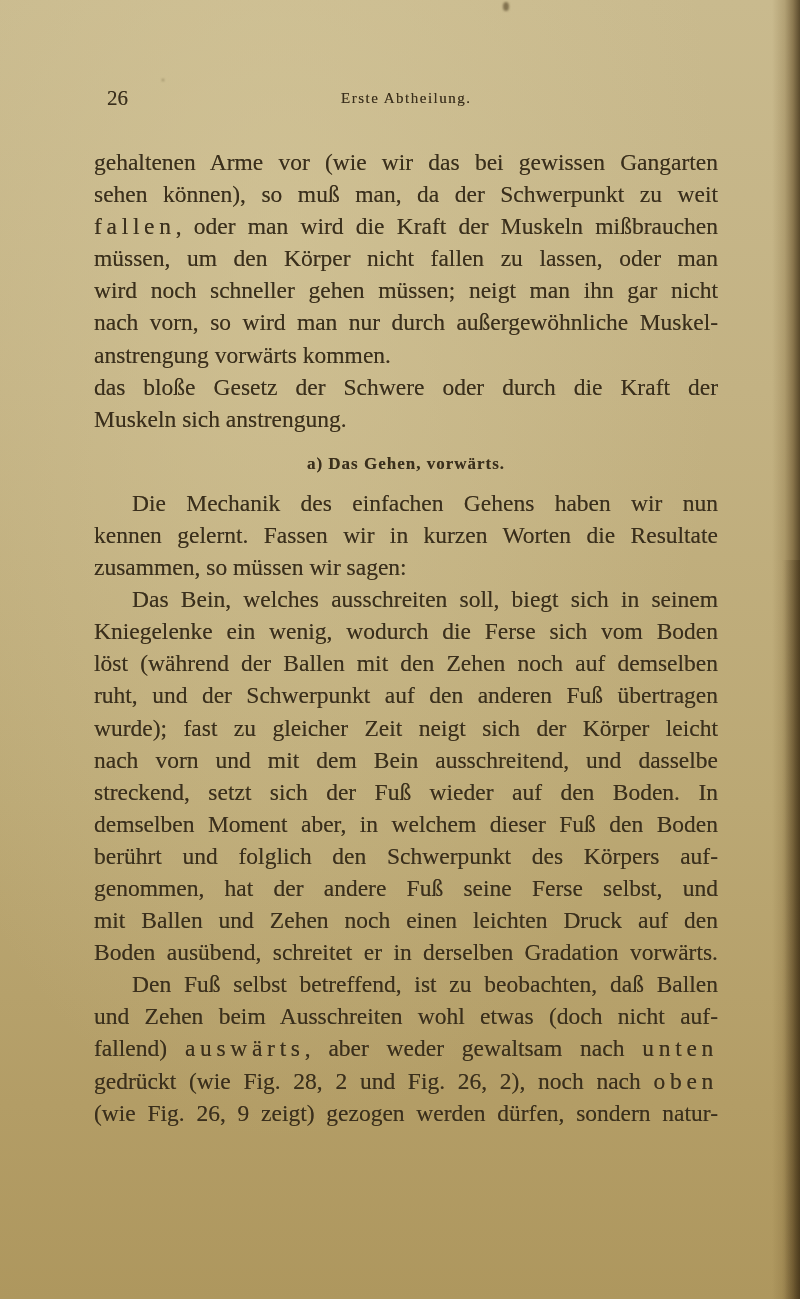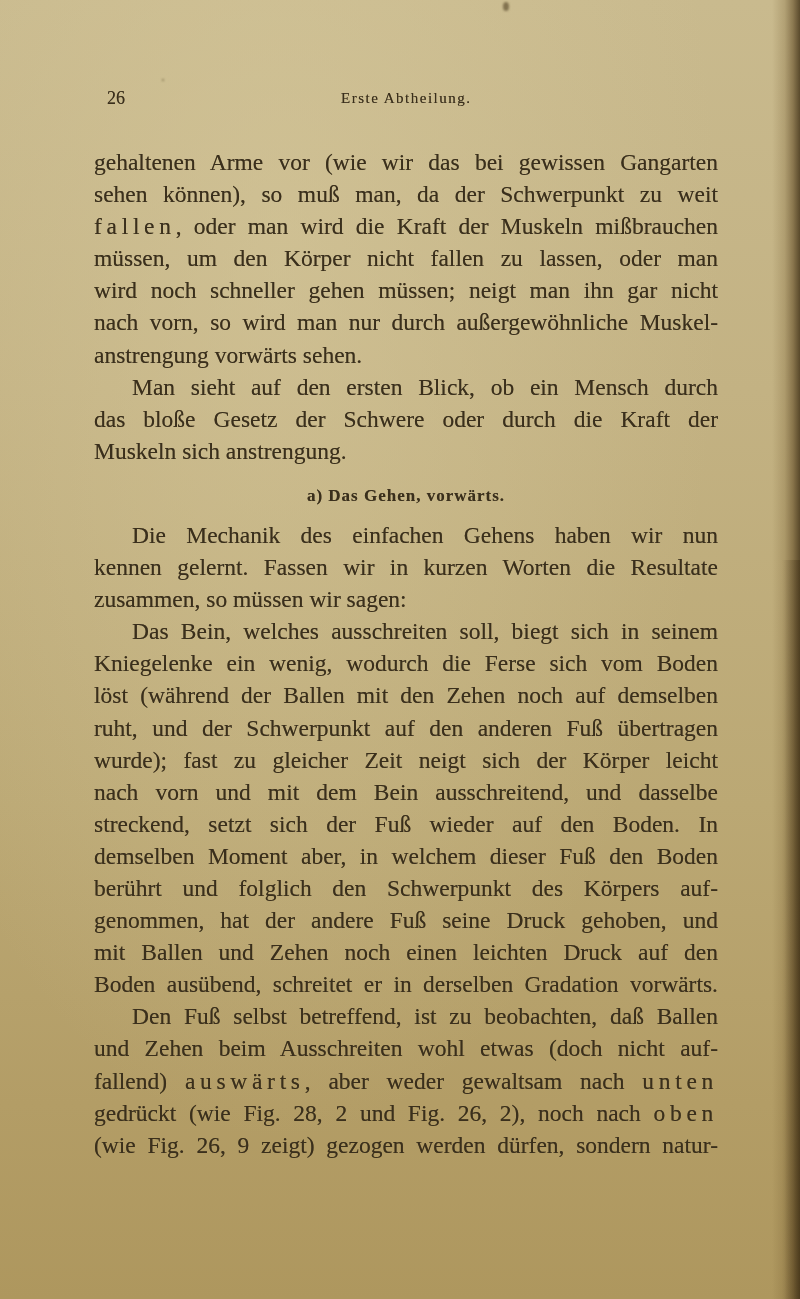--- a/index.html
+++ b/index.html
@@ -46,21 +46,21 @@
       border-radius: 50%;
       background: rgba(70,52,26,0.55);
       filter: blur(1px);
     }
     .page-number {
       position: absolute;
       left: 107px;
       top: 82px;
       height: 32px;
       line-height: 32px;
-      font-size: 18px;
+      font-size: 21px;
       text-shadow: 0 0 0.6px rgba(58,47,28,0.6);
     }
     .running-head {
       position: absolute;
       left: 316px;
       top: 82px;
       height: 32px;
       line-height: 32px;
       font-size: 15px;
       letter-spacing: 1.5px;
@@ -116,25 +116,24 @@
 
   <div class="text-block">
 
     <div class="paragraph">
       <div class="line">gehaltenen Arme vor (wie wir das bei gewissen Gangarten</div>
       <div class="line">sehen können), so muß man, da der Schwerpunkt zu weit</div>
       <div class="line"><span class="sp">fallen</span><span>, oder man wird die Kraft der Muskeln mißbrauchen</span></div>
       <div class="line">müssen, um den Körper nicht fallen zu lassen, oder man</div>
       <div class="line">wird noch schneller gehen müssen; neigt man ihn gar nicht</div>
       <div class="line">nach vorn, so wird man nur durch außergewöhnliche Muskel-</div>
-      <div class="line last">anstrengung vorwärts sehen.</div>
+      <div class="line last">anstrengung vorwärts kommen.</div>
     </div>
 
     <div class="paragraph">
-      <div class="line indent">Man sieht auf den ersten Blick, ob ein Mensch durch</div>
       <div class="line">das bloße Gesetz der Schwere oder durch die Kraft der</div>
       <div class="line last">Muskeln sich anstrengung.</div>
     </div>
 
     <div class="section-heading">a) Das Gehen, vorwärts.</div>
 
     <div class="paragraph">
       <div class="line indent">Die Mechanik des einfachen Gehens haben wir nun</div>
       <div class="line">kennen gelernt. Fassen wir in kurzen Worten die Resultate</div>
       <div class="line last">zusammen, so müssen wir sagen:</div>
@@ -143,21 +142,21 @@
     <div class="paragraph">
       <div class="line indent">Das Bein, welches ausschreiten soll, biegt sich in seinem</div>
       <div class="line">Kniegelenke ein wenig, wodurch die Ferse sich vom Boden</div>
       <div class="line">löst (während der Ballen mit den Zehen noch auf demselben</div>
       <div class="line">ruht, und der Schwerpunkt auf den anderen Fuß übertragen</div>
       <div class="line">wurde); fast zu gleicher Zeit neigt sich der Körper leicht</div>
       <div class="line">nach vorn und mit dem Bein ausschreitend, und dasselbe</div>
       <div class="line">streckend, setzt sich der Fuß wieder auf den Boden. In</div>
       <div class="line">demselben Moment aber, in welchem dieser Fuß den Boden</div>
       <div class="line">berührt und folglich den Schwerpunkt des Körpers auf-</div>
-      <div class="line">genommen, hat der andere Fuß seine Druck gehoben, und</div>
+      <div class="line">genommen, hat der andere Fuß seine Ferse selbst, und</div>
       <div class="line">mit Ballen und Zehen noch einen leichten Druck auf den</div>
       <div class="line">Boden ausübend, schreitet er in derselben Gradation vorwärts.</div>
     </div>
 
     <div class="paragraph">
       <div class="line indent">Den Fuß selbst betreffend, ist zu beobachten, daß Ballen</div>
       <div class="line">und Zehen beim Ausschreiten wohl etwas (doch nicht auf-</div>
       <div class="line"><span>fallend) </span><span class="sp">auswärts</span><span>, aber weder gewaltsam nach </span><span class="sp">unten</span></div>
       <div class="line"><span>gedrückt (wie Fig. 28, 2 und Fig. 26, 2), noch nach </span><span class="sp">oben</span></div>
       <div class="line">(wie Fig. 26, 9 zeigt) gezogen werden dürfen, sondern natur-</div>

